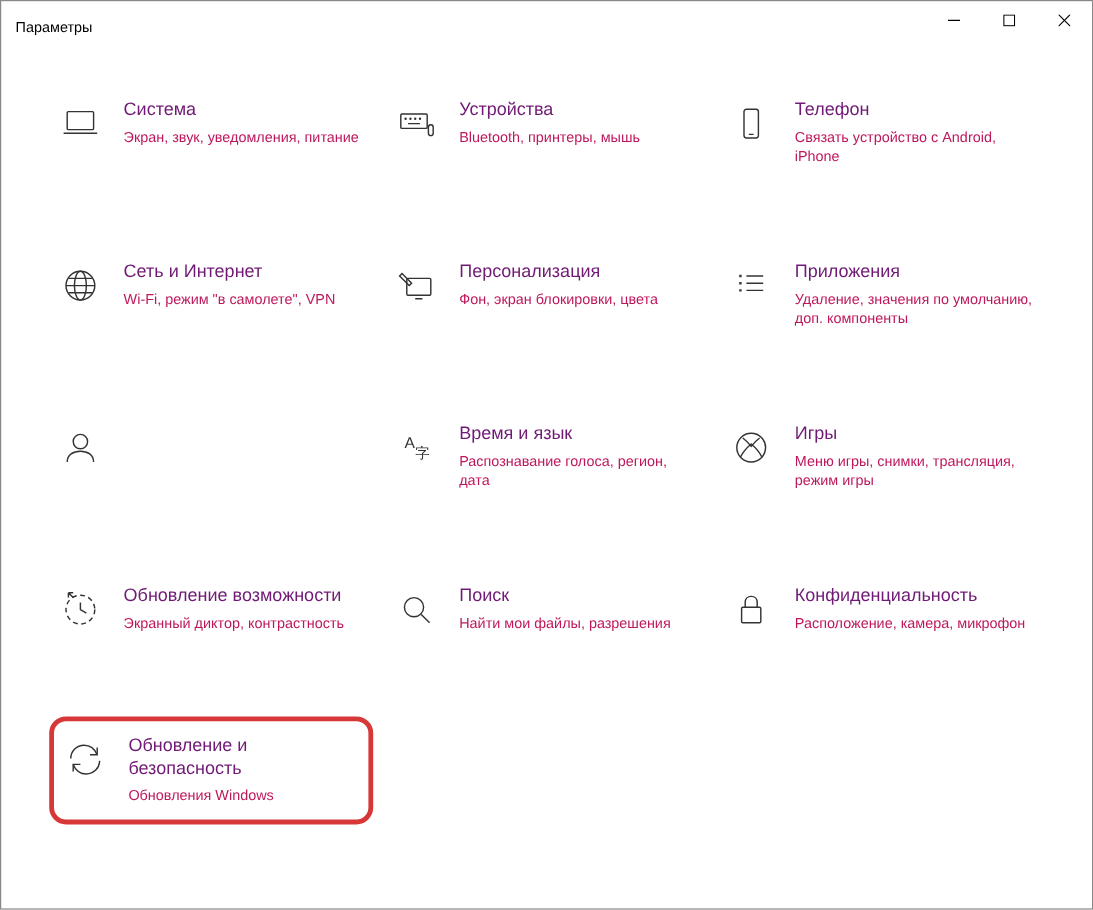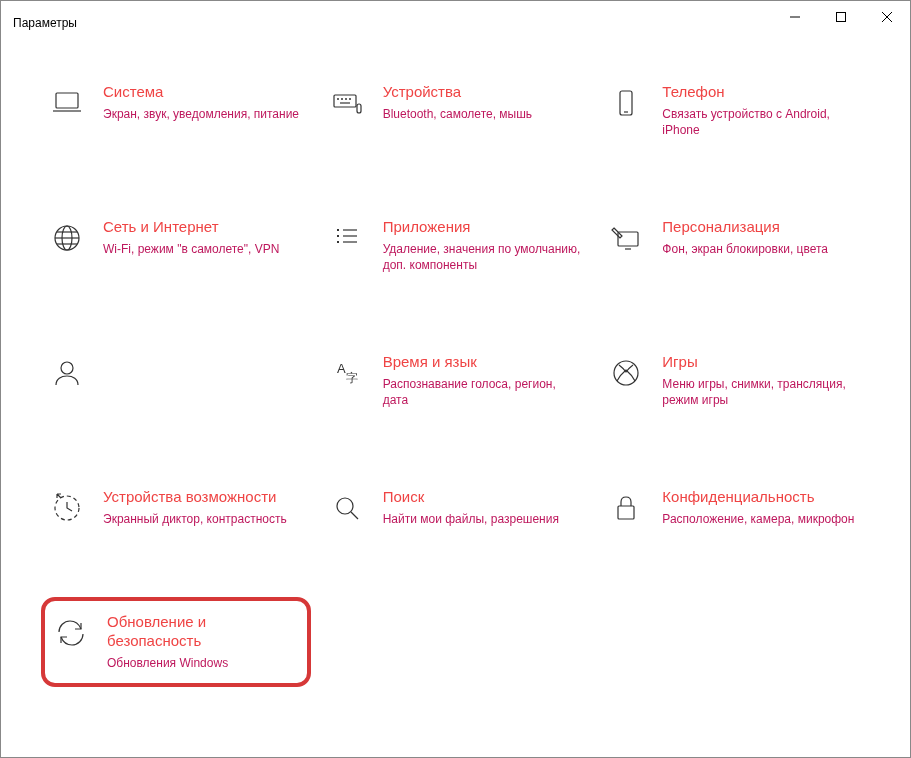--- a/index.html
+++ b/index.html
@@ -75,21 +75,21 @@
       stroke: #333;
       fill: none;
       stroke-width: 1.2;
     }
     .category-text {
       flex: 1;
       min-width: 0;
     }
     .category-title {
       font-size: 15px;
-      color: #ef4444;
+      color: #701a75;
       margin-bottom: 4px;
       line-height: 1.25;
     }
     .category-desc {
       font-size: 12px;
       color: #be185d;
       line-height: 1.35;
     }
     .highlighted {
       border: 4px solid #d63838;
@@ -146,21 +146,21 @@
             <line x1="7" y1="12" x2="7" y2="12" stroke-width="2" stroke-linecap="round"></line>
             <line x1="11" y1="12" x2="11" y2="12" stroke-width="2" stroke-linecap="round"></line>
             <line x1="15" y1="12" x2="15" y2="12" stroke-width="2" stroke-linecap="round"></line>
             <line x1="19" y1="12" x2="19" y2="12" stroke-width="2" stroke-linecap="round"></line>
             <line x1="9" y1="16" x2="19" y2="16"></line>
             <rect x="26" y="17" width="4" height="9" rx="2"></rect>
           </svg>
       </div>
       <div class="category-text">
         <div class="category-title">Устройства</div>
-        <div class="category-desc">Bluetooth, самолете, мышь</div>
+        <div class="category-desc">Bluetooth, принтеры, мышь</div>
       </div>
     </div>
 
     <div class="category-item">
       <div class="category-icon">
         <svg viewBox="0 0 32 32">
             <rect x="10" y="4" width="12" height="24" rx="2"></rect>
             <line x1="14" y1="25" x2="18" y2="25"></line>
           </svg>
       </div>
@@ -176,20 +176,34 @@
             <circle cx="16" cy="16" r="12"></circle>
             <ellipse cx="16" cy="16" rx="5" ry="12"></ellipse>
             <line x1="4" y1="16" x2="28" y2="16"></line>
             <line x1="6" y1="10" x2="26" y2="10"></line>
             <line x1="6" y1="22" x2="26" y2="22"></line>
           </svg>
       </div>
       <div class="category-text">
         <div class="category-title">Сеть и Интернет</div>
         <div class="category-desc">Wi-Fi, режим "в самолете", VPN</div>
+      </div>
+    </div>
+
+    <div class="category-item">
+      <div class="category-icon">
+        <svg viewBox="0 0 32 32">
+            <rect x="8" y="10" width="20" height="14" rx="1"></rect>
+            <line x1="15" y1="27" x2="21" y2="27"></line>
+            <path d="M4 6 L12 14 L10 16 L2 8 Z"></path>
+          </svg>
+      </div>
+      <div class="category-text">
+        <div class="category-title">Персонализация</div>
+        <div class="category-desc">Фон, экран блокировки, цвета</div>
       </div>
     </div>
 
     <div class="category-item">
       <div class="category-icon">
         <svg viewBox="0 0 32 32">
             <line x1="6" y1="8" x2="8" y2="8" stroke-width="2"></line>
             <line x1="12" y1="8" x2="26" y2="8"></line>
             <line x1="6" y1="14" x2="8" y2="14" stroke-width="2"></line>
             <line x1="12" y1="14" x2="26" y2="14"></line>
@@ -199,34 +213,20 @@
       </div>
       <div class="category-text">
         <div class="category-title">Приложения</div>
         <div class="category-desc">Удаление, значения по умолчанию, доп. компоненты</div>
       </div>
     </div>
 
     <div class="category-item">
       <div class="category-icon">
         <svg viewBox="0 0 32 32">
-            <rect x="8" y="10" width="20" height="14" rx="1"></rect>
-            <line x1="15" y1="27" x2="21" y2="27"></line>
-            <path d="M4 6 L12 14 L10 16 L2 8 Z"></path>
-          </svg>
-      </div>
-      <div class="category-text">
-        <div class="category-title">Персонализация</div>
-        <div class="category-desc">Фон, экран блокировки, цвета</div>
-      </div>
-    </div>
-
-    <div class="category-item">
-      <div class="category-icon">
-        <svg viewBox="0 0 32 32">
             <circle cx="16" cy="11" r="6"></circle>
             <path d="M5 28 C5 22 10 19 16 19 C22 19 27 22 27 28"></path>
           </svg>
       </div>
     </div>
 
     <div class="category-item">
       <div class="category-icon">
         <svg viewBox="0 0 32 32">
             <text x="6" y="16" font-size="13" fill="#333" stroke="none" font-family="Segoe UI">A</text>
@@ -255,21 +255,21 @@
 
     <div class="category-item">
       <div class="category-icon">
         <svg viewBox="0 0 32 32">
             <circle cx="16" cy="16" r="12" stroke-dasharray="4 3"></circle>
             <path d="M16 10 L16 16 L21 19"></path>
             <path d="M10 6 L6 2 M6 2 L6 6 M6 2 L10 2"></path>
           </svg>
       </div>
       <div class="category-text">
-        <div class="category-title">Устройства возможности</div>
+        <div class="category-title">Обновление возможности</div>
         <div class="category-desc">Экранный диктор, контрастность</div>
       </div>
     </div>
 
     <div class="category-item">
       <div class="category-icon">
         <svg viewBox="0 0 32 32">
             <circle cx="14" cy="14" r="8"></circle>
             <line x1="20" y1="20" x2="27" y2="27"></line>
           </svg>

